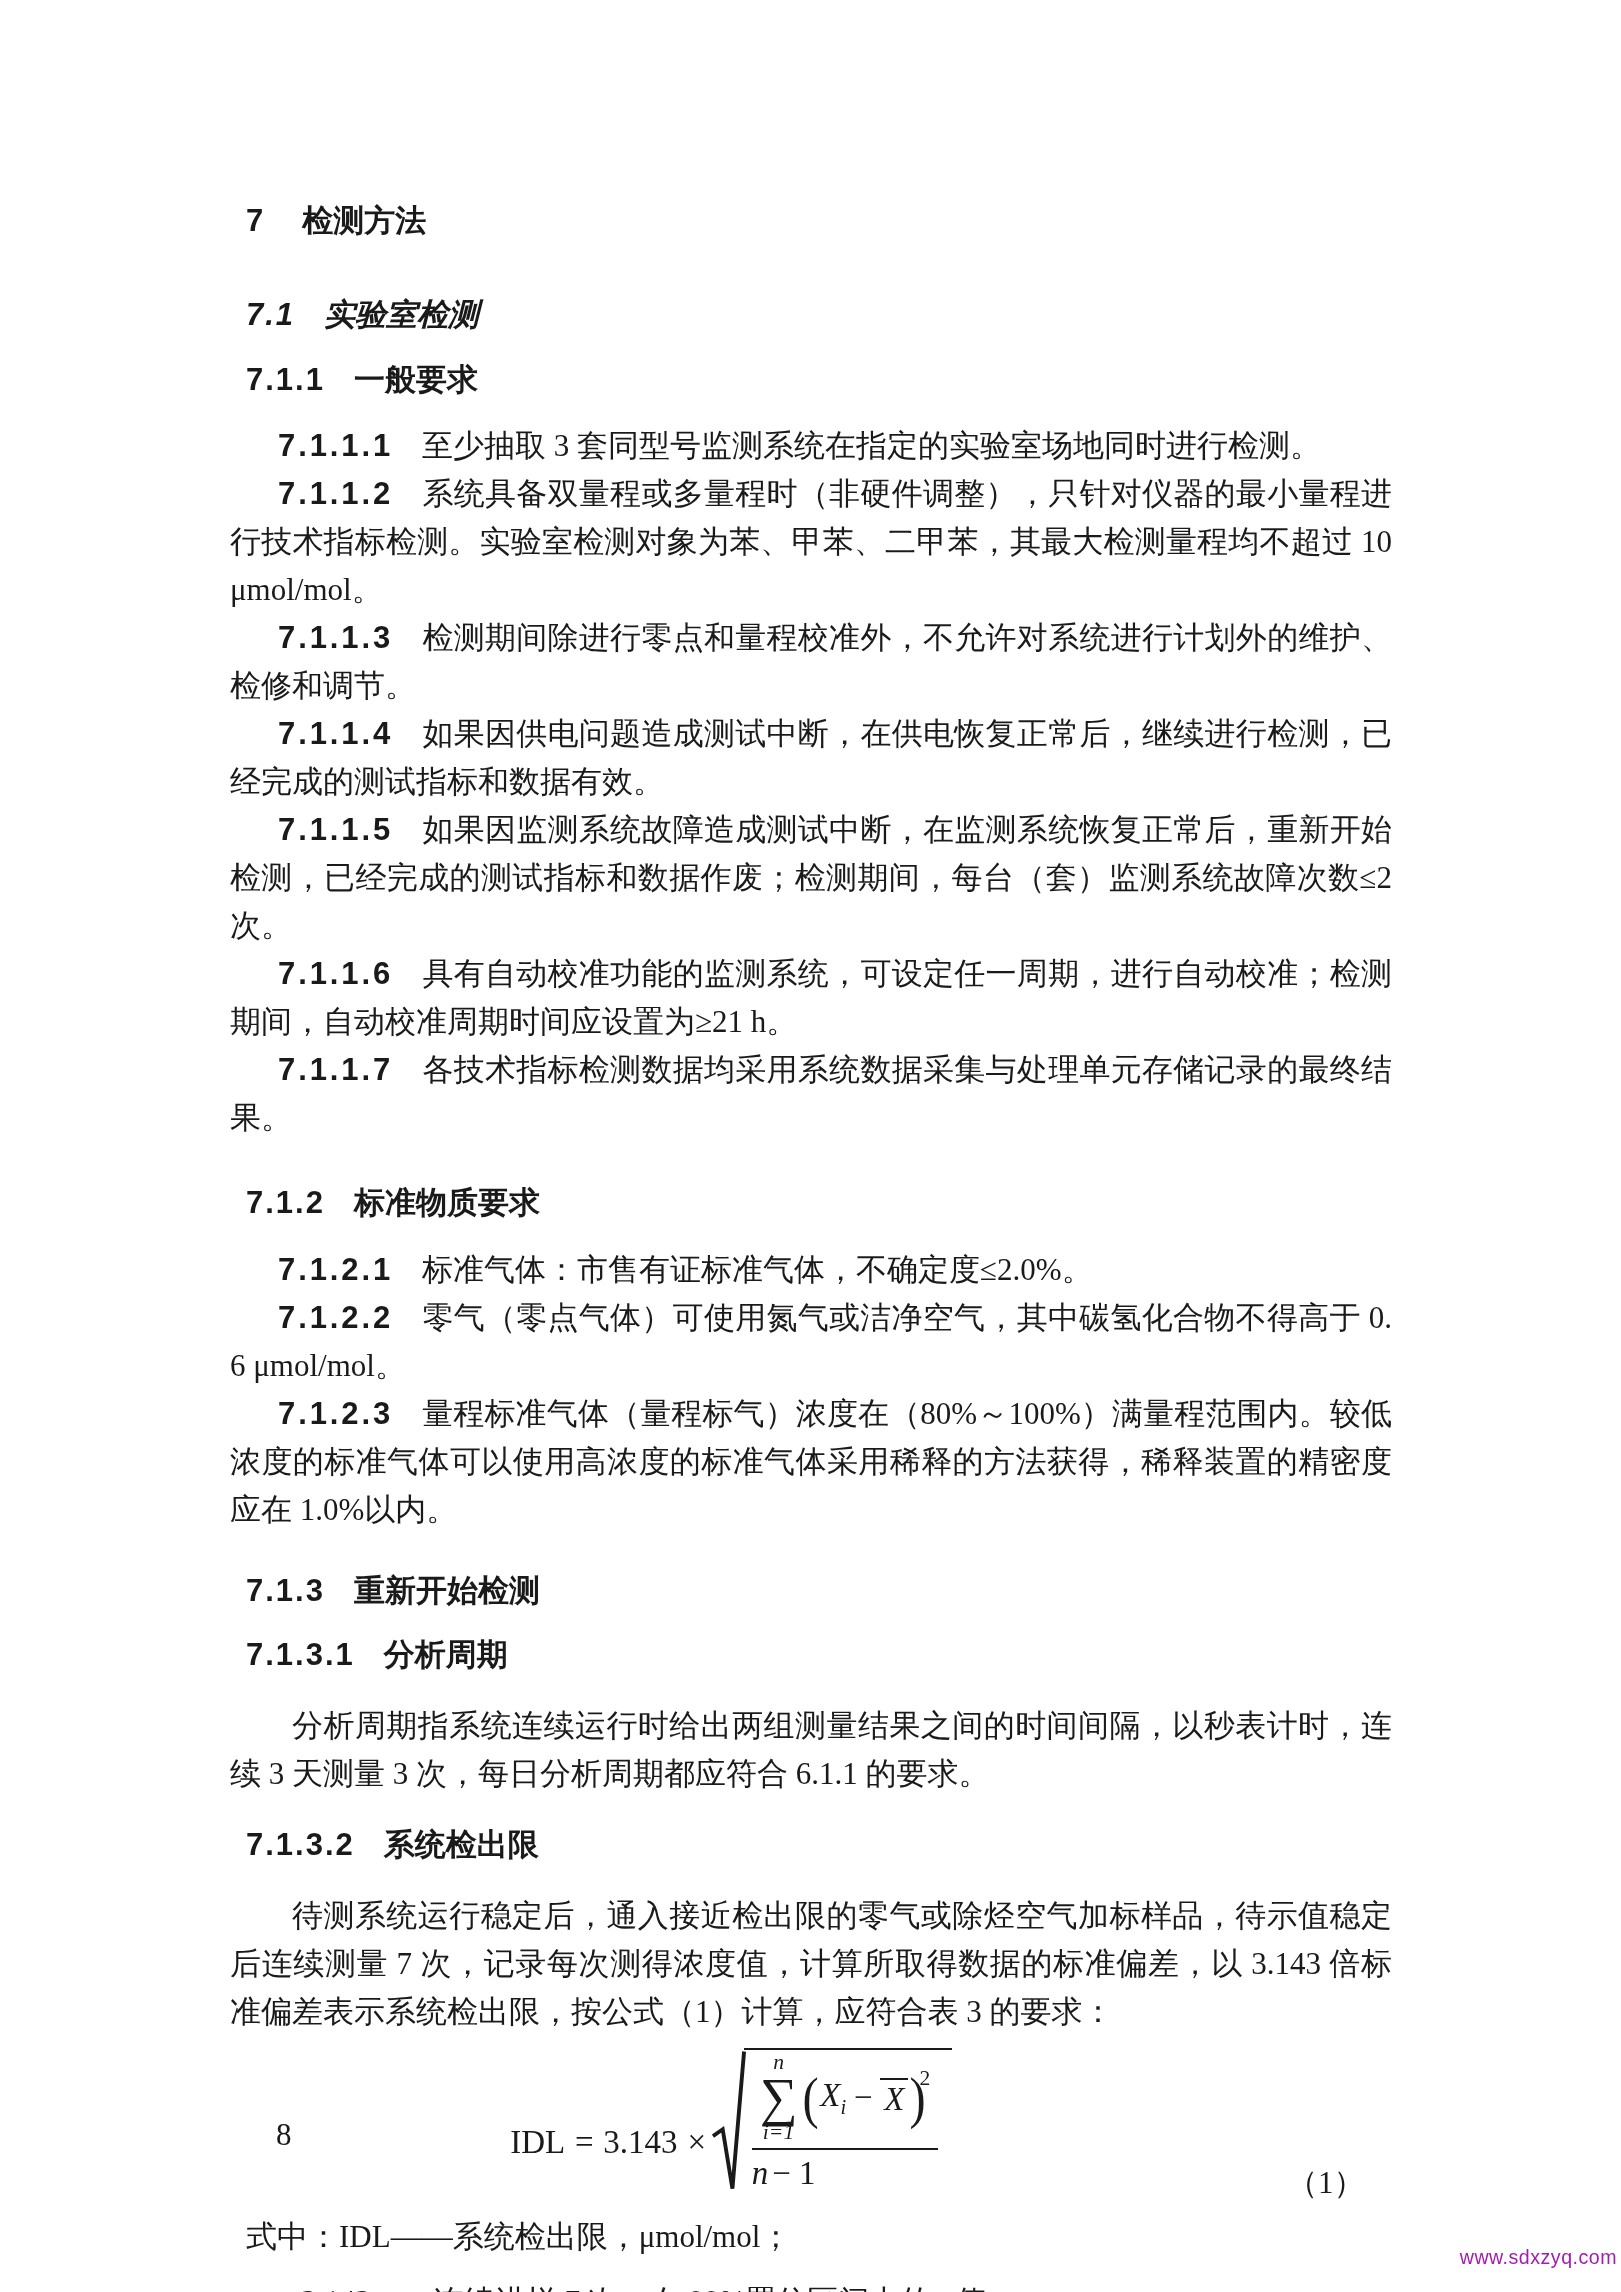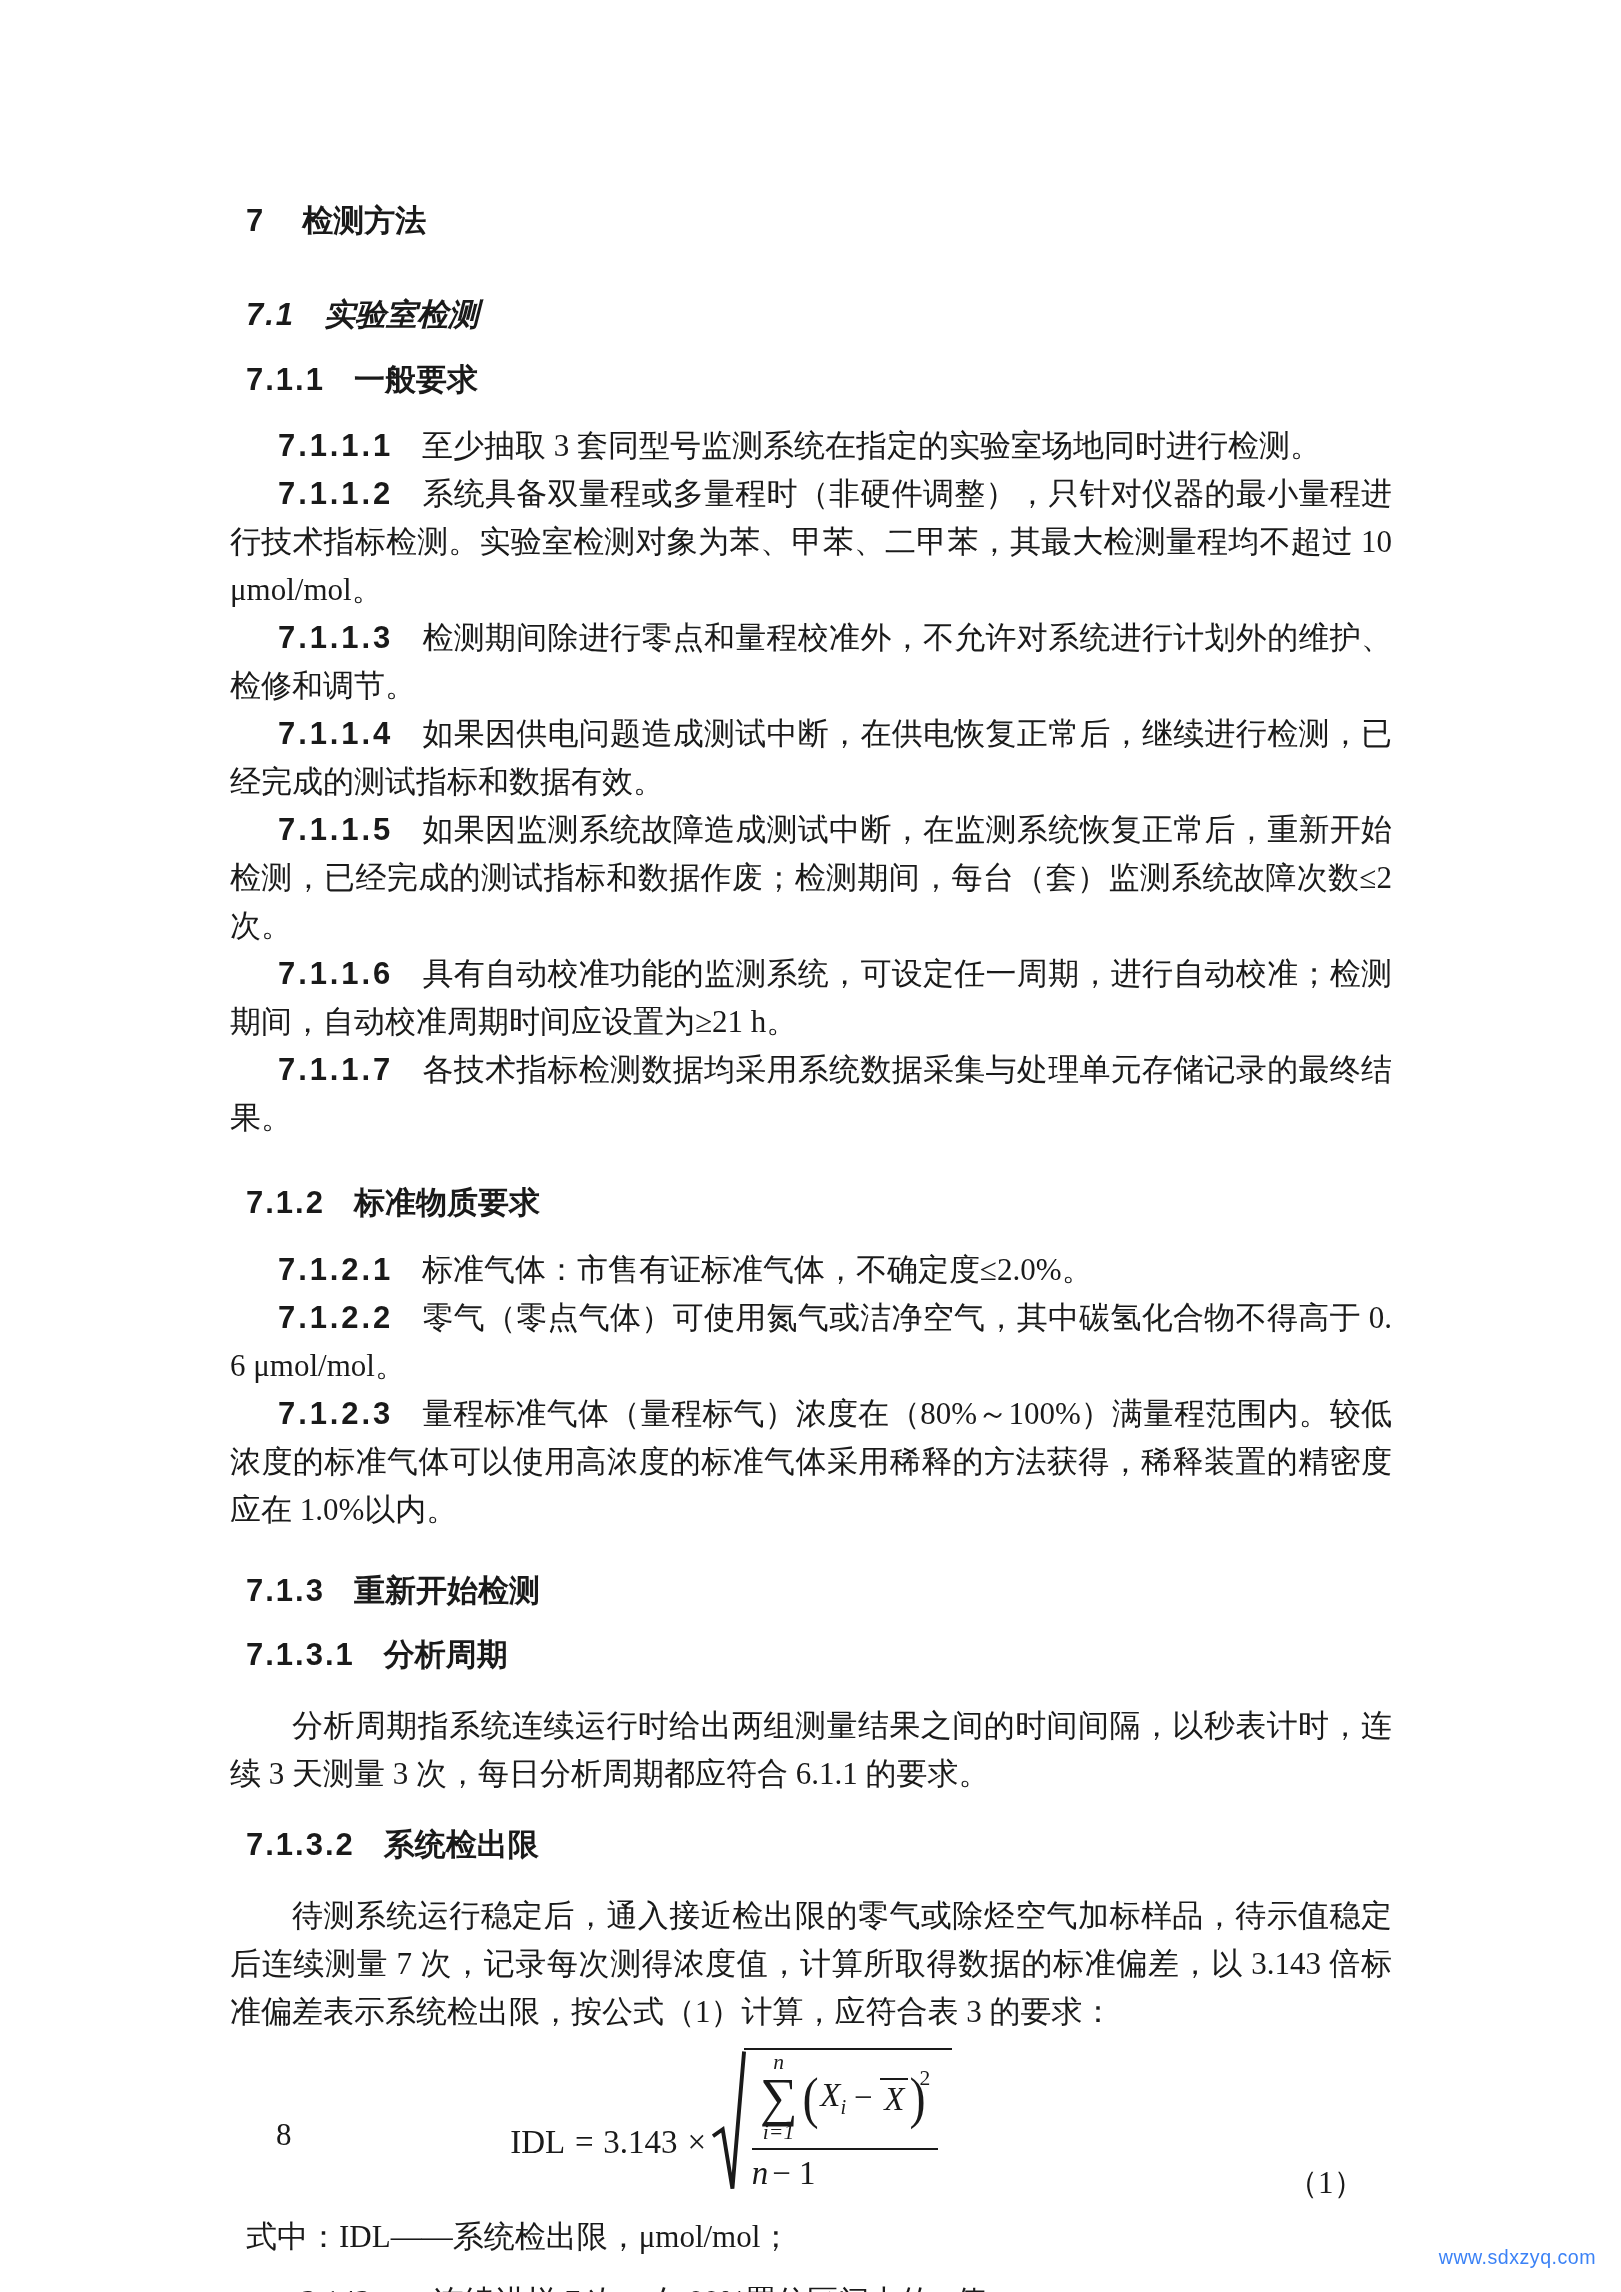--- a/index.html
+++ b/index.html
@@ -161,25 +161,25 @@
   .wvar{font-style:italic;}
   
   .page-number{
     position:absolute;
     left:276px;
     top:2117px;
     font-size:31px;
   }
   .watermark{
     position:absolute;
-    right:25px;
+    right:4px;
     top:2246px;
     font-family:"Liberation Sans","DejaVu Sans",sans-serif;
     font-size:19.6px;
-    color:#3b82f6;
+    color:#a21caf;
     letter-spacing:0.5px;
   }
 </style>
 </head>
 <body>
 
 <div class="page">
 
   <h1 class="hd lv1 h-top"><span class="hnum">7</span><span class="hlabel">检测方法</span></h1>
 

